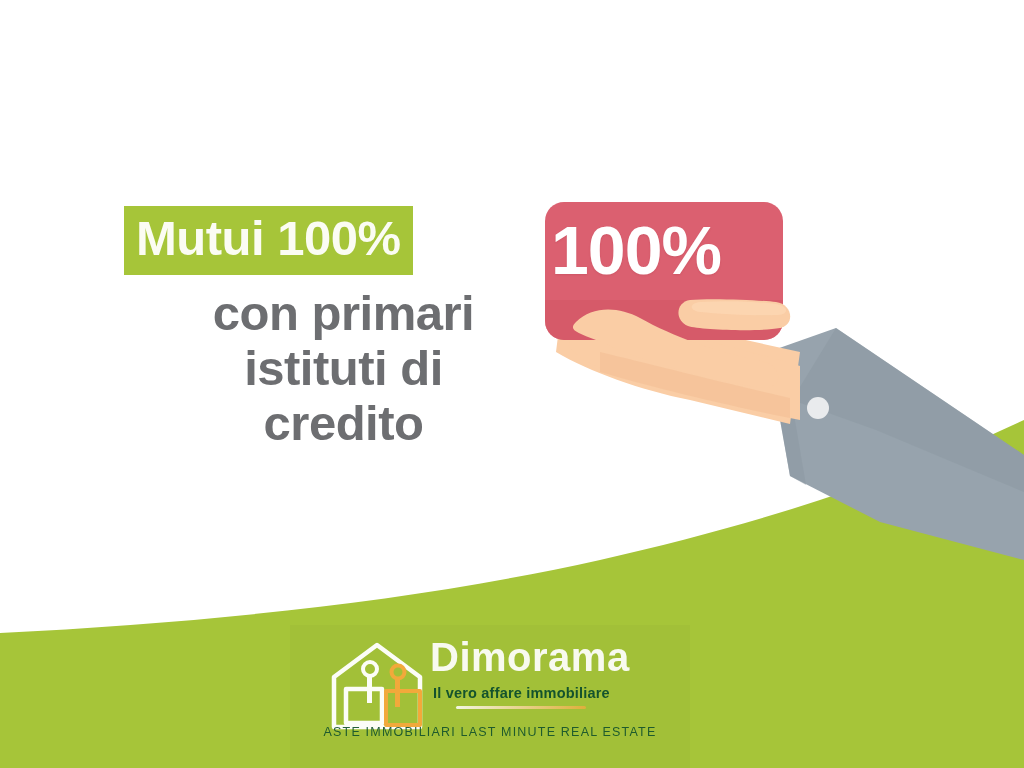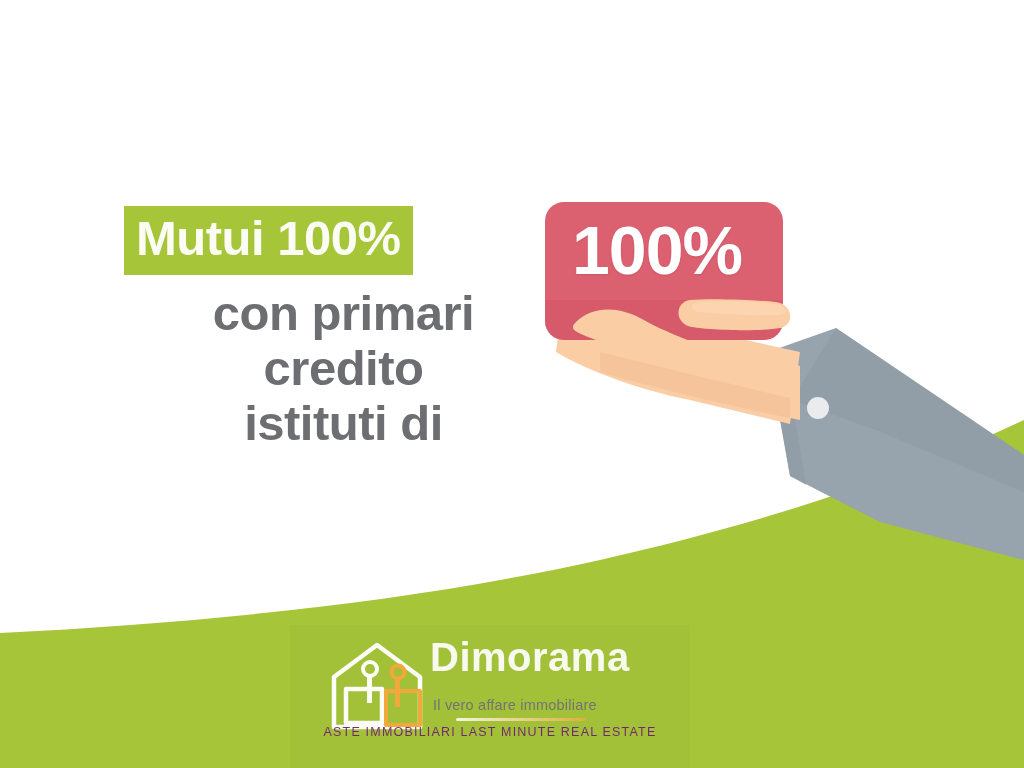--- a/index.html
+++ b/index.html
@@ -50,21 +50,21 @@
     color: #6D6E71;
     font-size: 49px;
     padding-left: 9px;
     margin-top: 6px;
     text-align: center;
   }
 
   
   .card-number {
     position: absolute;
-    left: 572px;
+    left: 551px;
     top: 216px;
     width: 210px;
     text-align: left;
     color: #FFFFFF;
     font-size: 68px;
     font-weight: bold;
     letter-spacing: -1px;
     line-height: 1;
     text-shadow: 0 1px 2px rgba(150,40,55,0.18);
   }
@@ -100,42 +100,42 @@
   }
   .logo-word {
     color: #FCFDF7;
     font-size: 40px;
     font-weight: bold;
     letter-spacing: 0.5px;
     line-height: 1;
     opacity: 0.96;
   }
   .logo-tagline {
-    color: #737373;
+    color: #14532d;
     font-size: 14.5px;
-    font-weight: normal;
+    font-weight: bold;
     letter-spacing: 0.2px;
-    margin-top: 20px;
+    margin-top: 8px;
     margin-left: 3px;
   }
   .logo-rule {
     margin-top: 5px;
     margin-left: 26px;
     width: 130px;
     height: 3px;
     background: linear-gradient(to right, rgba(255,255,255,0.85), rgba(242,169,59,0.75));
     border-radius: 2px;
   }
   .logo-strip {
     position: absolute;
     left: 0;
     top: 100px;
     width: 400px;
     text-align: center;
-    color: #701a75;
+    color: #14532d;
     font-size: 12.5px;
     letter-spacing: 1.2px;
     opacity: 0.92;
   }
 </style>
 </head>
 <body>
 
 <div id="stage">
 
@@ -170,22 +170,22 @@
              C756,316 718,314 700,312 C688,310 690,303 700,302 Z"></path>
 
     <circle cx="818" cy="408" r="11" fill="#E9EBED"></circle>
   </svg>
 
   <div class="headline">
     <div class="hl-line">
       <span class="hl-highlight">Mutui 100%</span>
     </div>
     <div class="hl-line hl-plain">con primari</div>
+    <div class="hl-line hl-plain">istituti di</div>
     <div class="hl-line hl-plain">credito</div>
-    <div class="hl-line hl-plain">istituti di</div>
   </div>
 
   <div class="card-number">100%</div>
 
   <div class="logo-wrap">
     <div class="logo-plate"></div>
 
     <svg class="logo-house" viewBox="0 0 102 95">
       <path d="M8,38 L51,6 L94,38 L94,88 L8,88 Z" fill="none" stroke="#FCFDF7" stroke-width="4.5" stroke-linejoin="round"></path>
       <path d="M20,50 L20,84 L56,84 L56,50 Z" fill="none" stroke="#FCFDF7" stroke-width="4.5" stroke-linejoin="round"></path>

